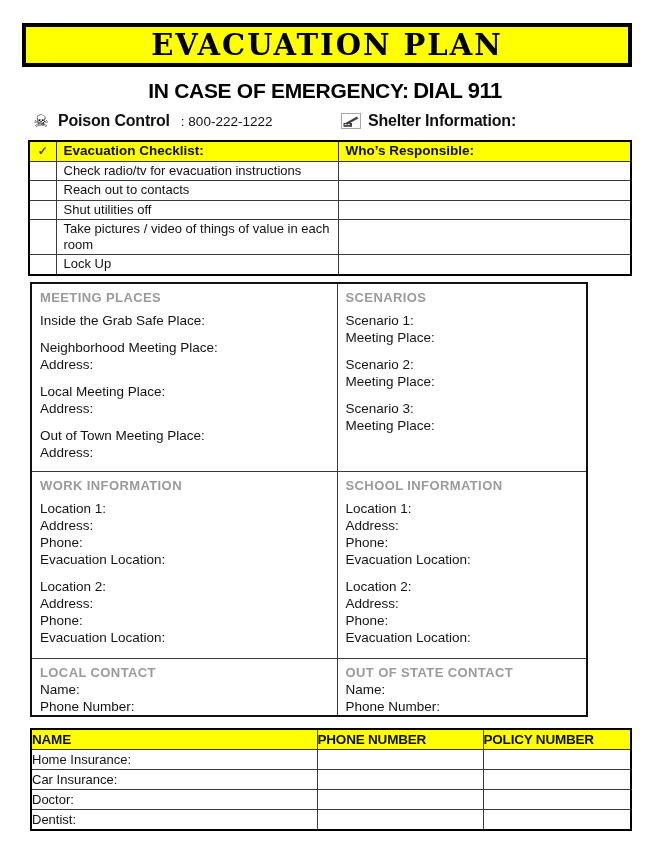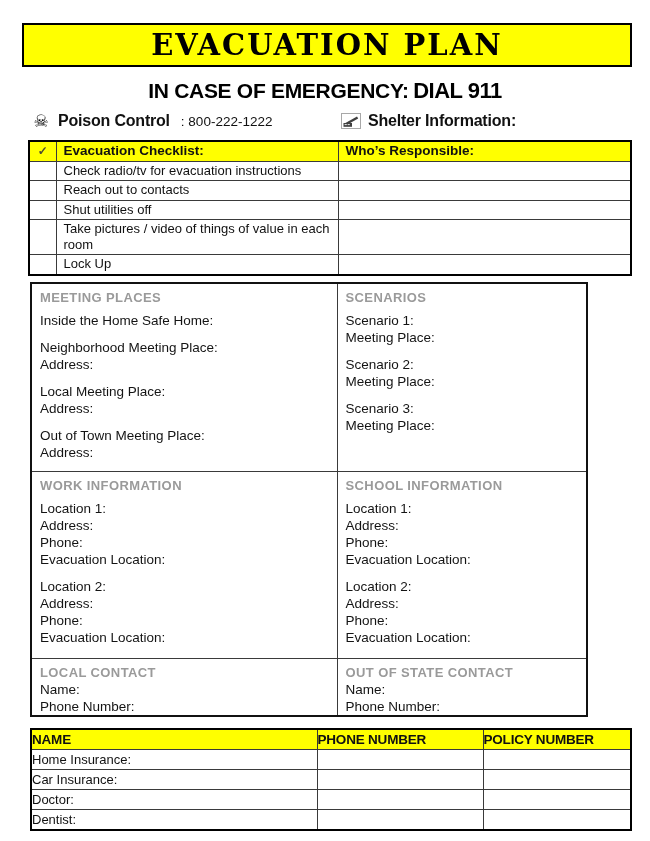--- a/index.html
+++ b/index.html
@@ -13,21 +13,21 @@
     background: #ffffff;
     overflow: hidden;
     color: #111;
   }
 
   
   .banner {
     margin: 23px 18px 0 22px;
     height: 44px;
     background: #FFFF00;
-    border: 2px solid #000000;
+    border: 4px solid #000000;
     display: flex; align-items: center; justify-content: center;
     font-family: "DejaVu Serif", serif;
     font-weight: bold;
     font-size: 29px;
     letter-spacing: 2px;
     color: #000;
   }
 
   
   .emergency {
@@ -203,21 +203,21 @@
   <table class="info-grid">
     <colgroup>
         <col class="col-left">
         <col>
       </colgroup>
     <tbody>
         <tr class="row-meet">
       <td>
         <div class="sec-title">MEETING PLACES</div>
         <div class="group">
-              <div class="line">Inside the Home Safe Home:</div>
+              <div class="line">Inside the Grab Safe Place:</div>
             </div>
         <div class="group">
           <div class="line">Neighborhood Meeting Place:</div>
           <div class="line">Address:</div>
         </div>
         <div class="group">
           <div class="line">Local Meeting Place:</div>
           <div class="line">Address:</div>
         </div>
         <div class="group">

